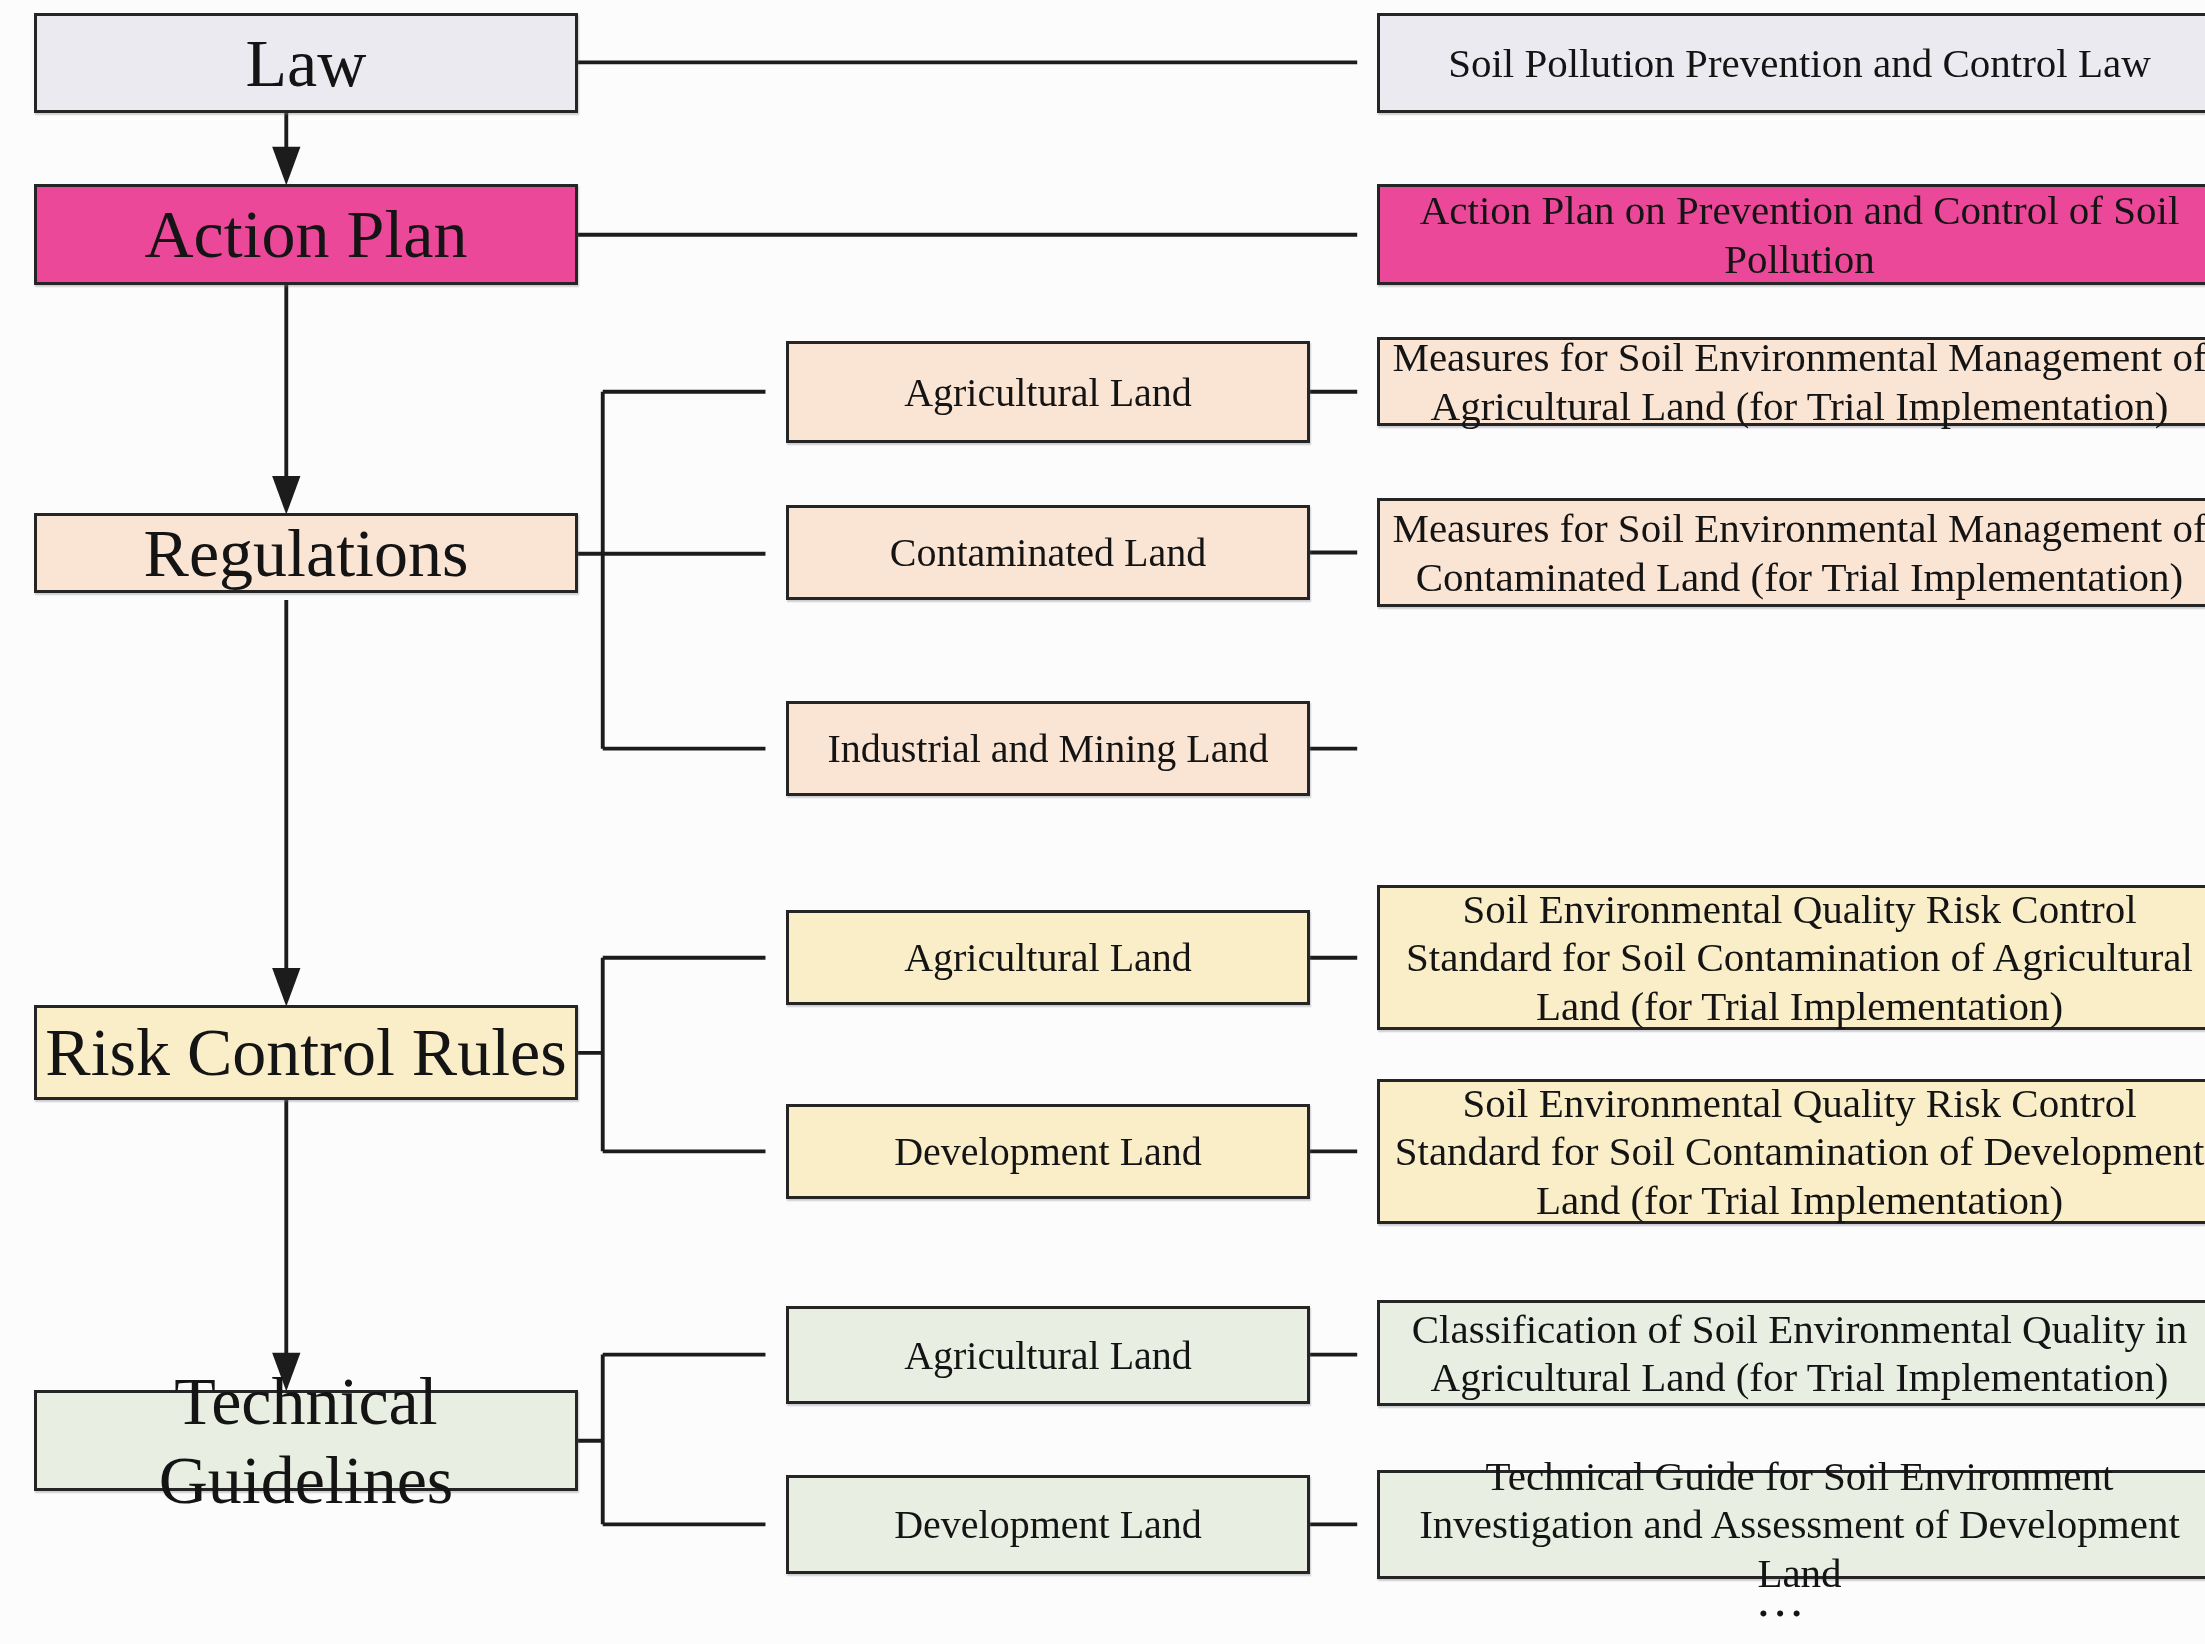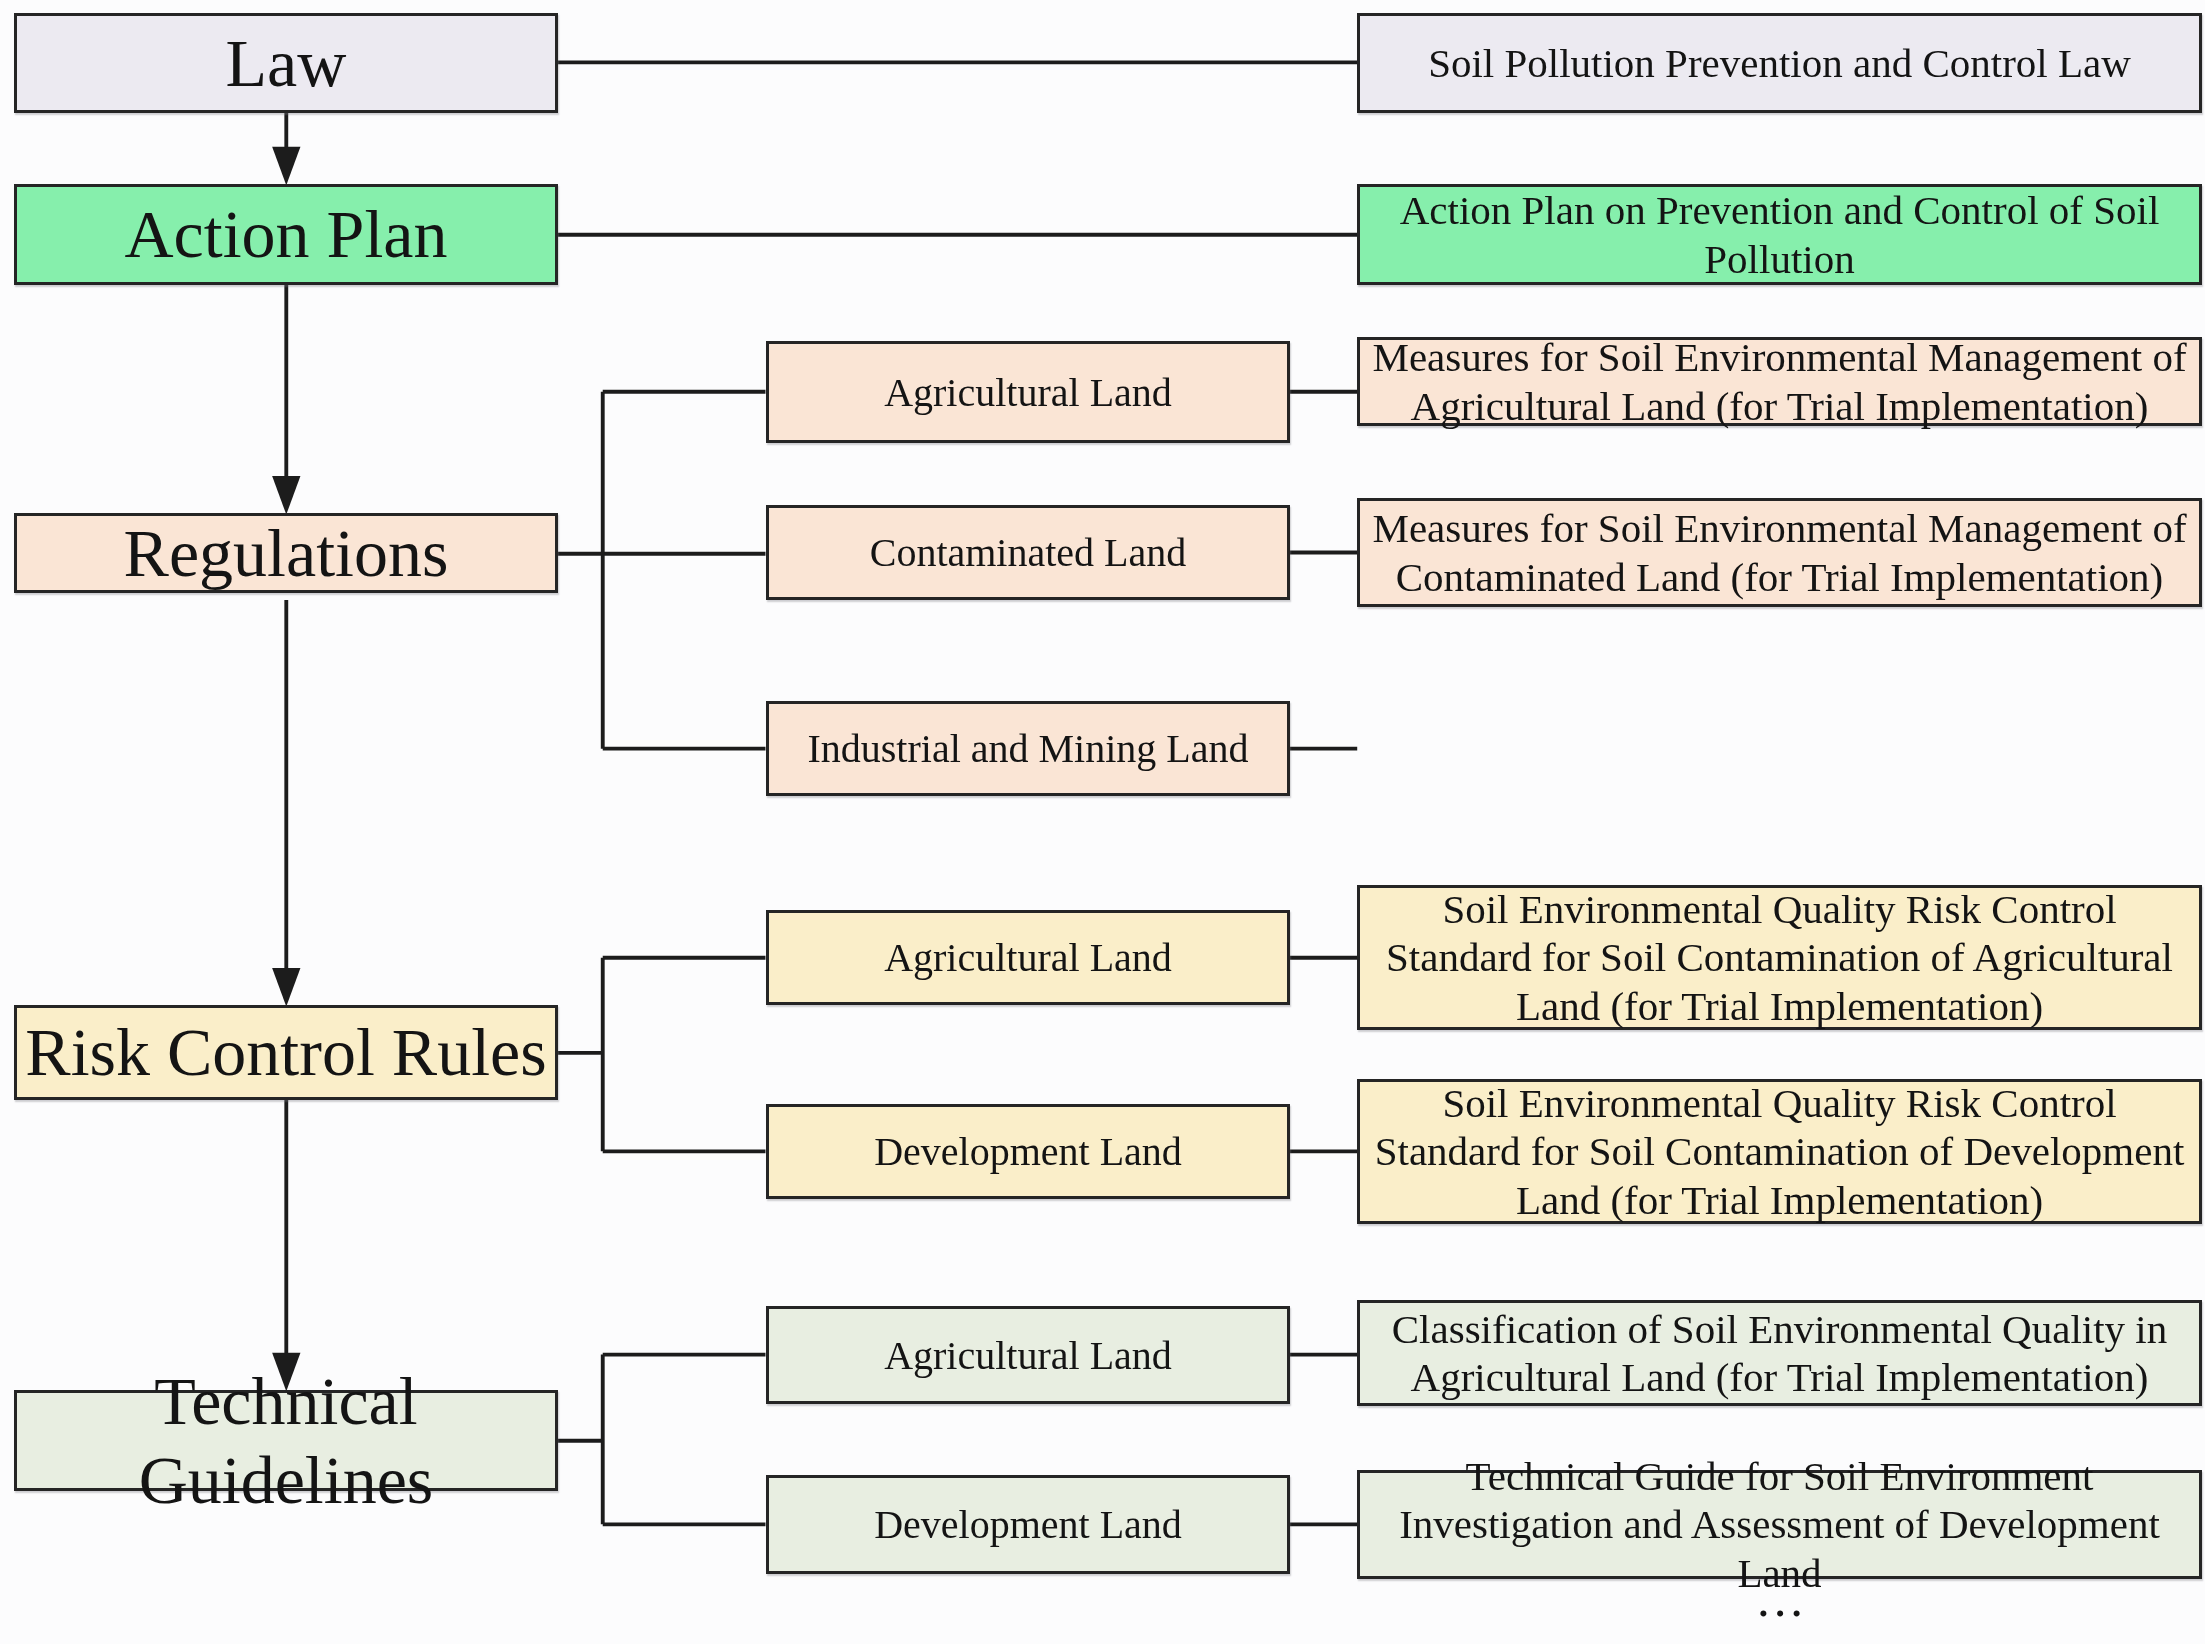--- a/index.html
+++ b/index.html
@@ -21,28 +21,29 @@
   .connectors polygon { fill: #1c1c1c; }
   .box {
     position: absolute;
     border: 3.9px solid #252525;
     box-sizing: border-box;
     display: flex;
     align-items: center;
     justify-content: center;
     text-align: center;
     box-shadow: 1.3px 1.9px 1.3px rgba(120,120,130,0.35);
+    margin-left: 20px;
   }
   .col1 { left: 14px;  width: 544px;  font-size: 68px; }
   .col2 { left: 766px; width: 524px; font-size: 40px;  }
   .col3 { left: 1357px; width: 845px; font-size: 41px; line-height: 1.18; padding: 0 7px; }
 
   
   .fill-law    { background: #eceaf1; }
-  .fill-action { background: #86efac; }
+  .fill-action { background: #ec4899; }
   .fill-reg    { background: #fae5d5; }
   .fill-risk   { background: #faeec9; }
   .fill-tech   { background: #e8eee1; }
 
   
   .b-law    { top: 13px;   height: 100px; }
   .b-action { top: 184px;  height: 101px; }
   .b-reg    { top: 513px;  height: 80px; text-align: right; }
   .b-risk   { top: 1005px; height: 95px; }
   .b-tech   { top: 1390px; height: 101px; }

